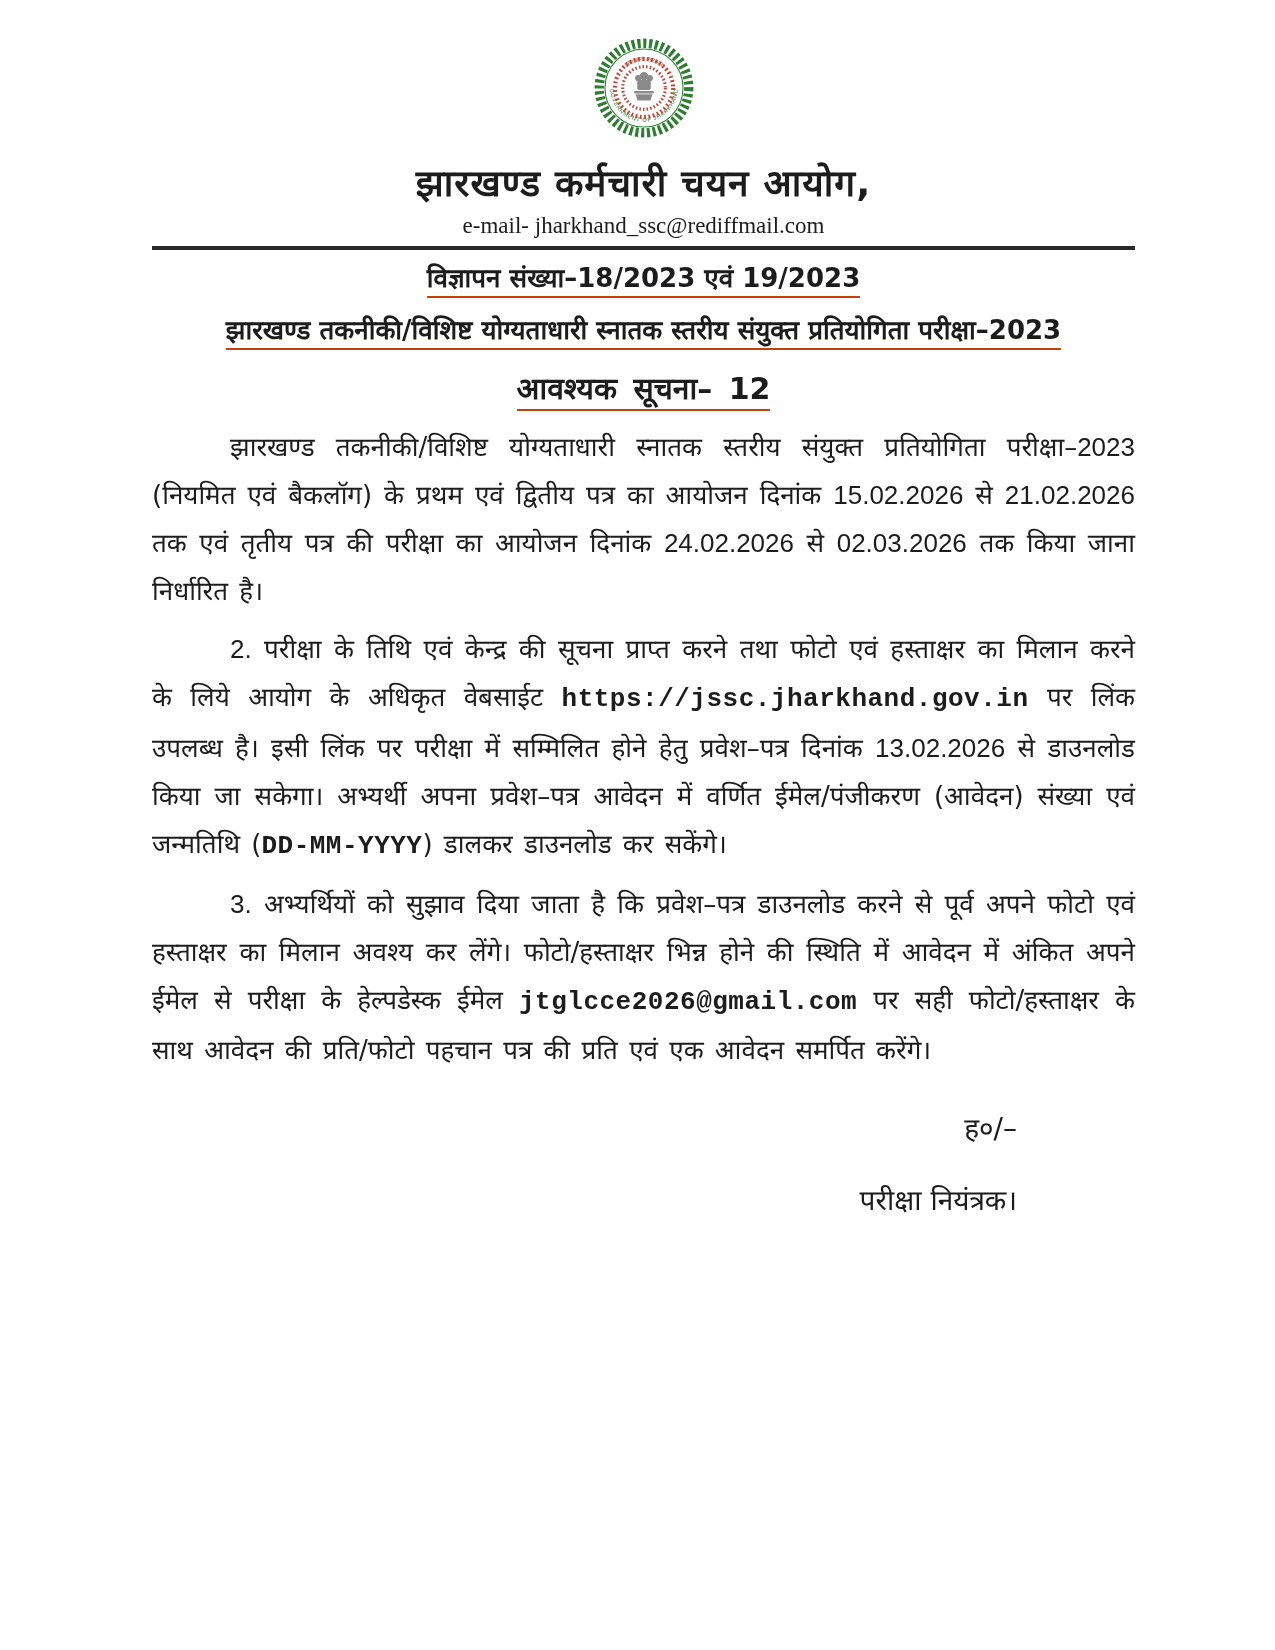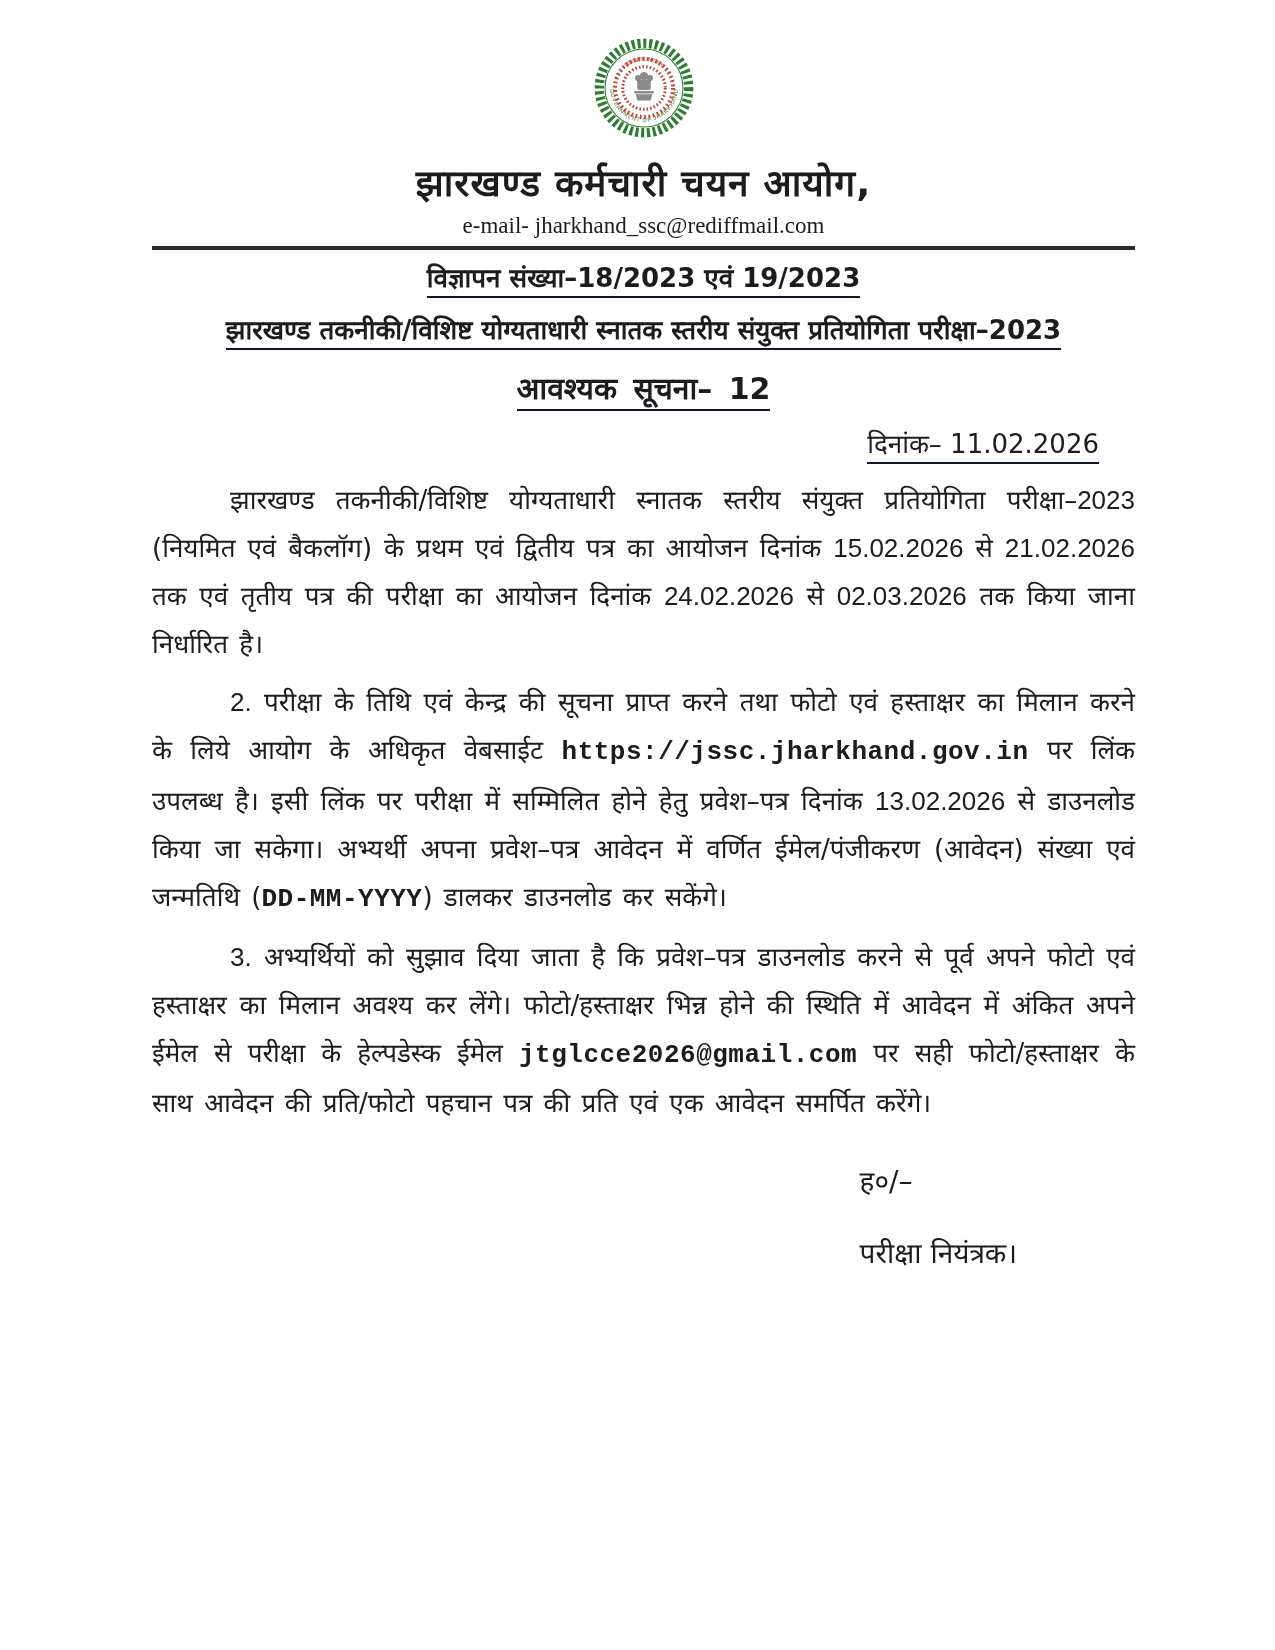--- a/index.html
+++ b/index.html
@@ -40,21 +40,21 @@
   .top-rule {
     border: none;
     border-top: 4px solid #2b2b2b;
     margin-top: 7px;
   }
 
   
   .center-line { text-align: center; }
   .u {
     display: inline-block;
-    border-bottom: 2px solid #0f172a;
+    border-bottom: 2px solid #c2410c;
     padding-bottom: 1px;
   }
   .adv-line { margin-top: 9px; font-size: 26px; font-weight: bold; }
   .exam-line { margin-top: 13px; font-size: 26px; font-weight: bold; }
   .notice-heading { margin-top: 17px; font-size: 30px; font-weight: bold; word-spacing: 6px; }
   .date-line { margin-top: 14px; text-align: right; font-size: 26px; padding-right: 36px; }
 
   
   .paragraphs { margin-top: 12px; }
   .body-para {
@@ -72,21 +72,21 @@
   }
   .body-para .num {
     font-family: "Liberation Sans", sans-serif;
     font-weight: 400;
   }
 
   
   .sign-block {
     width: fit-content;
     margin: 34px 118px 0 auto;
-    text-align: left;
+    text-align: right;
   }
   .sign-mark { font-size: 28px; }
   .sign-designation { margin-top: 34px; font-size: 28px; }
 </style>
 </head>
 <body>
 
 <div class="page">
 
   <div class="header">
@@ -136,23 +136,20 @@
   </div>
 
   <div class="center-line exam-line">
     <span class="u">झारखण्ड तकनीकी/विशिष्ट योग्यताधारी स्नातक स्तरीय संयुक्त प्रतियोगिता परीक्षा–2023</span>
   </div>
 
   <div class="center-line notice-heading">
     <span class="u">आवश्यक सूचना– 12</span>
   </div>
 
-  <div class="date-line">
-    <span class="u">दिनांक– 11.02.2026</span>
-  </div>
 
   <div class="paragraphs" id="paragraphs">
       <p class="body-para">झारखण्ड तकनीकी/विशिष्ट योग्यताधारी स्नातक स्तरीय संयुक्त प्रतियोगिता परीक्षा–<span class="num">2023</span> (नियमित एवं बैकलॉग) के प्रथम एवं द्वितीय पत्र का आयोजन दिनांक <span class="num">15.02.2026</span> से <span class="num">21.02.2026</span> तक एवं तृतीय पत्र की परीक्षा का आयोजन दिनांक <span class="num">24.02.2026</span> से <span class="num">02.03.2026</span> तक किया जाना निर्धारित है।</p>
       <p class="body-para"><span class="num">2.</span> परीक्षा के तिथि एवं केन्द्र की सूचना प्राप्त करने तथा फोटो एवं हस्ताक्षर का मिलान करने के लिये आयोग के अधिकृत वेबसाईट <span class="lat">https://jssc.jharkhand.gov.in</span> पर लिंक उपलब्ध है। इसी लिंक पर परीक्षा में सम्मिलित होने हेतु प्रवेश–पत्र दिनांक <span class="num">13.02.2026</span> से डाउनलोड किया जा सकेगा। अभ्यर्थी अपना प्रवेश–पत्र आवेदन में वर्णित ईमेल/पंजीकरण (आवेदन) संख्या एवं जन्मतिथि (<span class="lat">DD-MM-YYYY</span>) डालकर डाउनलोड कर सकेंगे।</p>
       <p class="body-para"><span class="num">3.</span> अभ्यर्थियों को सुझाव दिया जाता है कि प्रवेश–पत्र डाउनलोड करने से पूर्व अपने फोटो एवं हस्ताक्षर का मिलान अवश्य कर लेंगे। फोटो/हस्ताक्षर भिन्न होने की स्थिति में आवेदन में अंकित अपने ईमेल से परीक्षा के हेल्पडेस्क ईमेल <span class="lat">jtglcce2026@gmail.com</span> पर सही फोटो/हस्ताक्षर के साथ आवेदन की प्रति/फोटो पहचान पत्र की प्रति एवं एक आवेदन समर्पित करेंगे।</p>
     </div>
 
   <div class="sign-block">
     <div class="sign-mark">ह०/–</div>
     <div class="sign-designation">परीक्षा नियंत्रक।</div>

